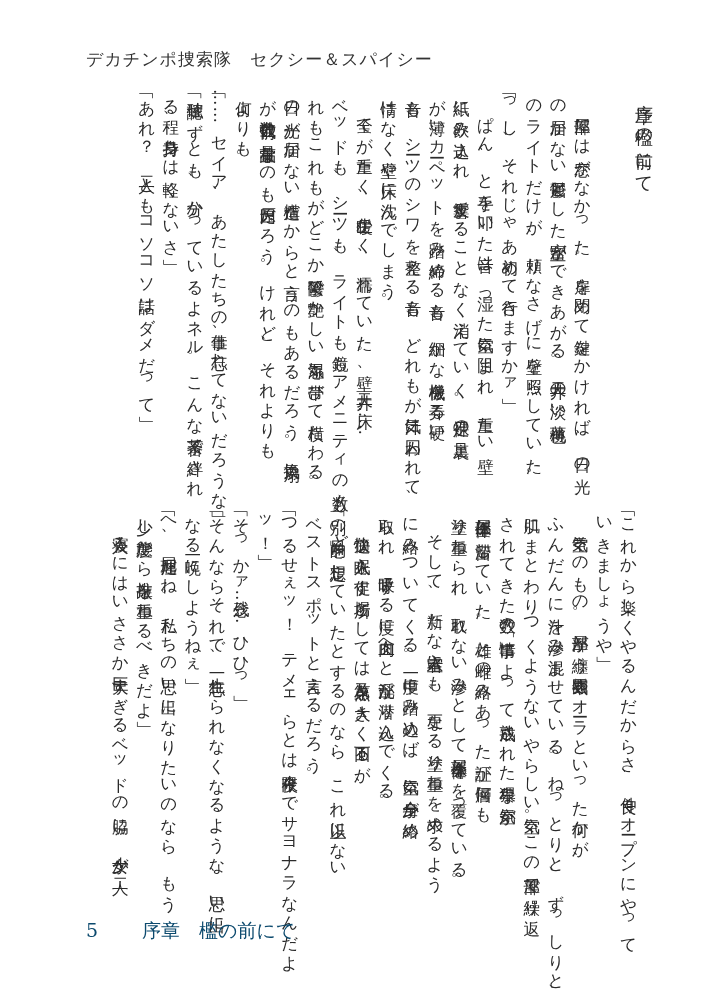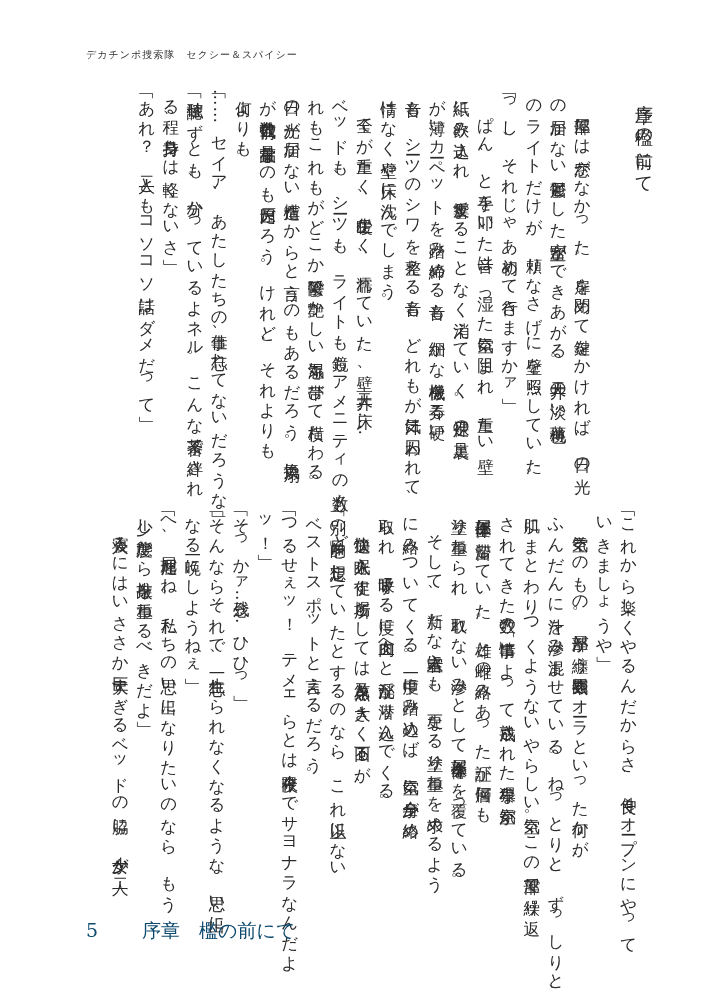--- a/index.html
+++ b/index.html
@@ -12,21 +12,21 @@
       height: 1002px;
       position: relative;
       overflow: hidden;
       font-family: "DejaVu Serif", "Liberation Serif", serif;
       color: #2a2a2a;
     }
     .running-header {
       position: absolute;
       left: 86px;
       top: 48px;
-      font-size: 10px;
+      font-size: 17px;
       letter-spacing: 1px;
       white-space: nowrap;
       color: #333;
     }
     .tier {
       position: absolute;
       writing-mode: vertical-rl;
       -webkit-writing-mode: vertical-rl;
       font-size: 16.5px;
       line-height: 24.2px;

